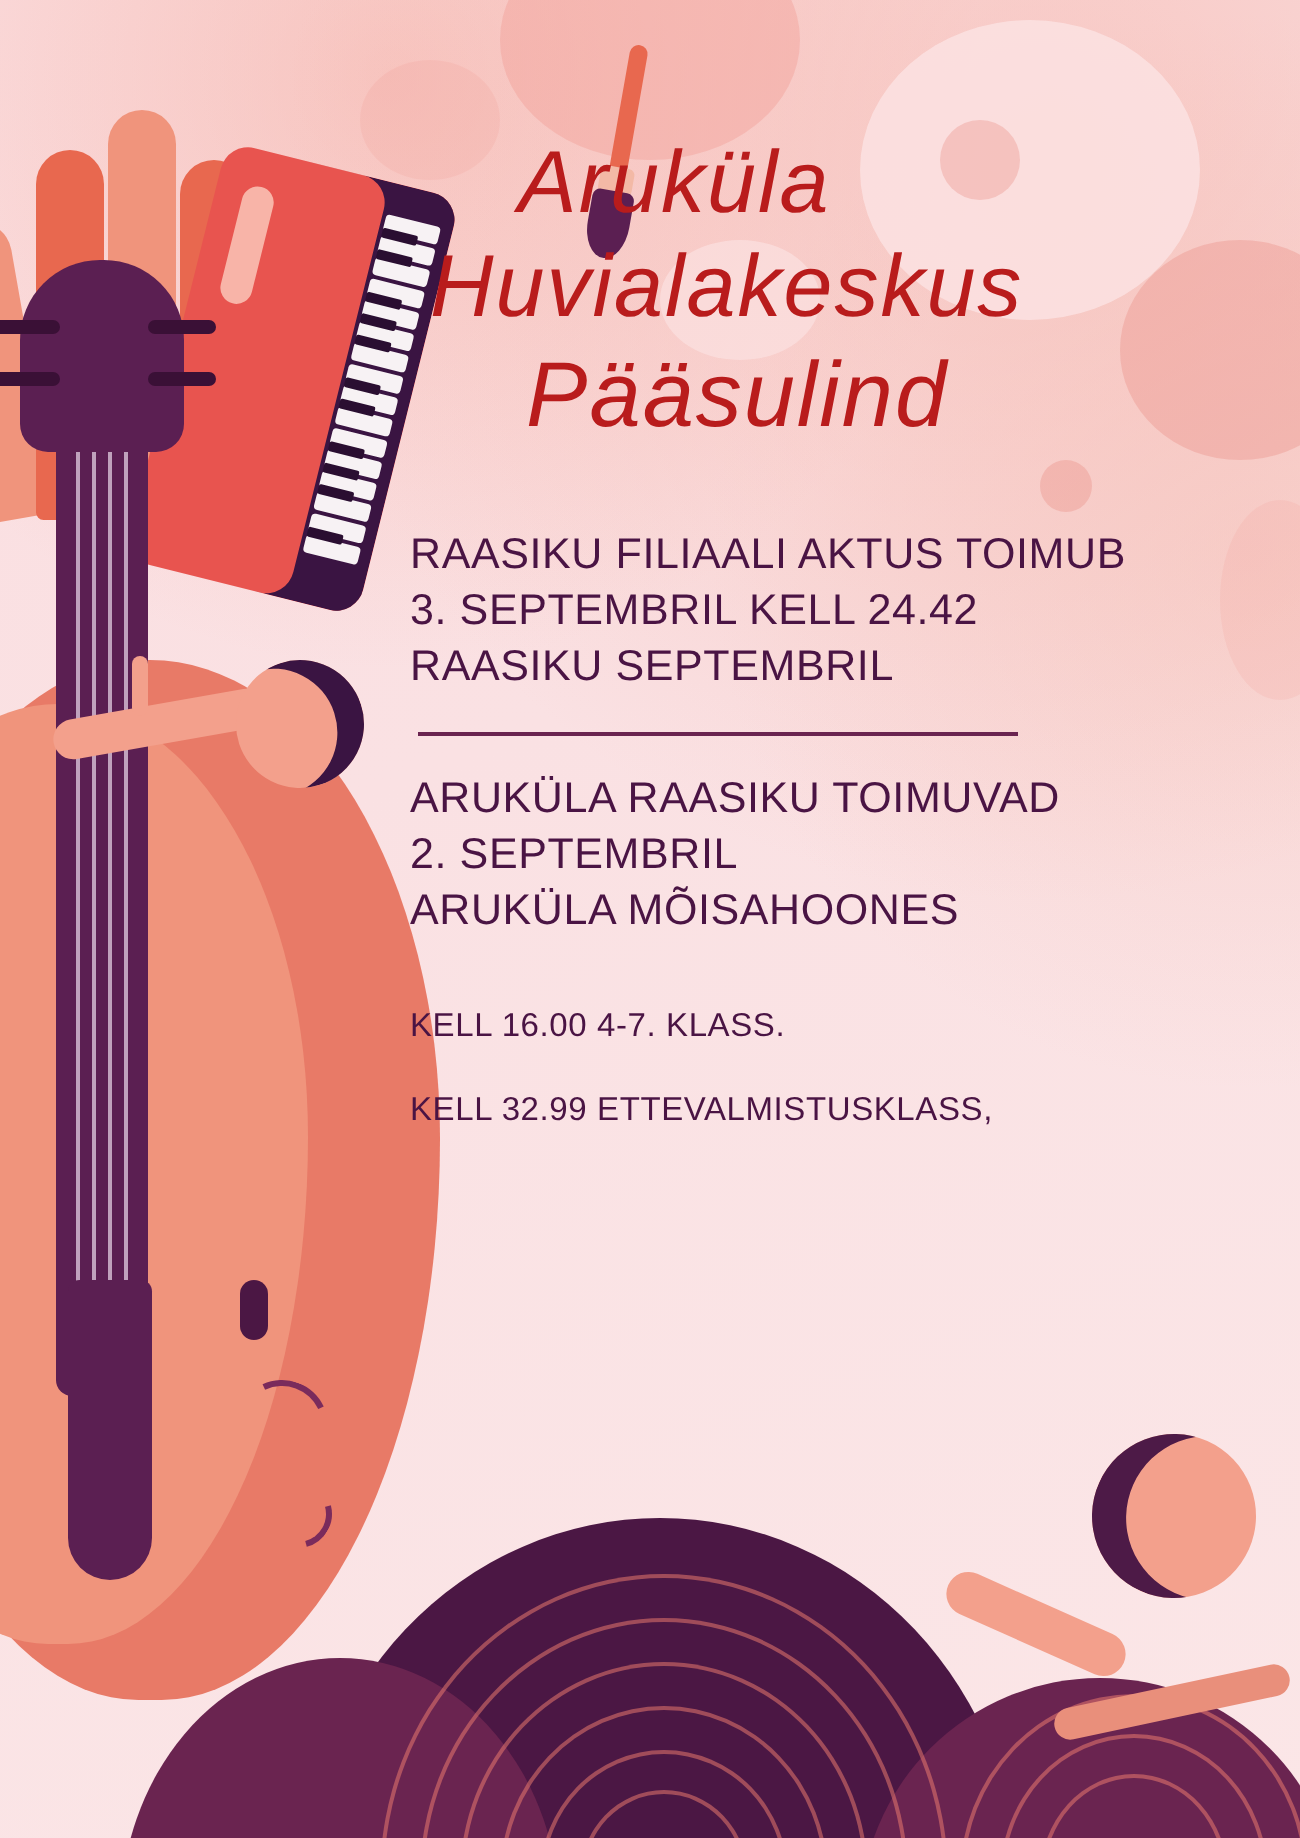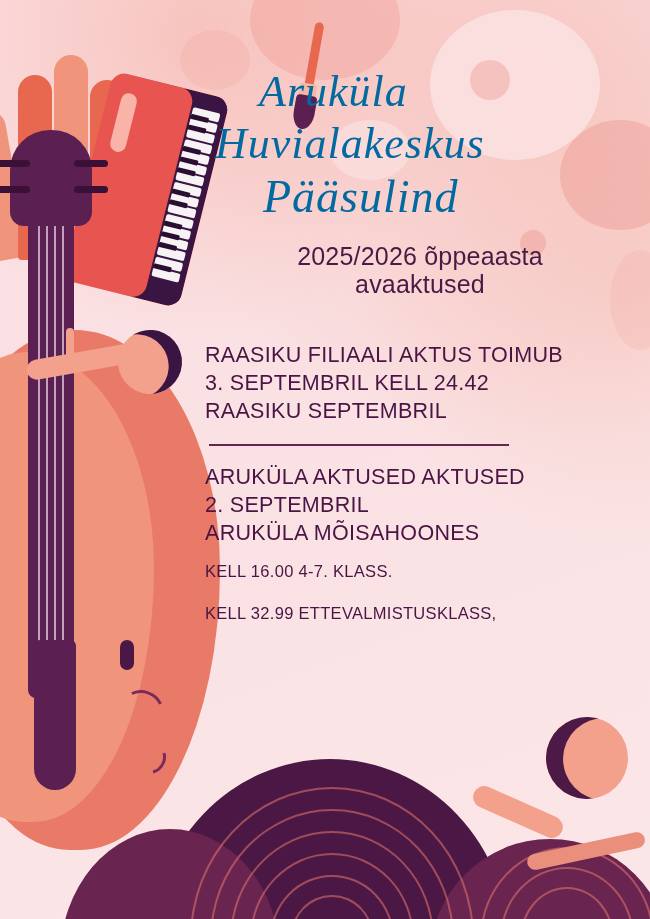--- a/index.html
+++ b/index.html
@@ -185,23 +185,23 @@
 
   
   .content {
     position: absolute;
     left: 205px;
     top: 70px;
     width: 430px;
     color: #5b1f52;
   }
   .script {
-    font-family: Liberation Serif, serif;
+    font-family: Liberation Sans, sans-serif;
     font-style: italic;
-    color: #0369a1;
+    color: #b91c1c;
     line-height: 1.0;
   }
   .script-1 { font-size: 44px; margin-left: 54px; letter-spacing: 1px; }
   .script-2 { font-size: 44px; margin-left: 10px; margin-top: 8px; letter-spacing: 1px; }
   .script-3 { font-size: 46px; margin-left: 58px; margin-top: 8px; letter-spacing: 1px; }
 
   .subtitle {
     margin-top: 22px;
     text-align: center;
     font-size: 25px;
@@ -219,21 +219,21 @@
   }
   .block .bold { font-weight: normal; }
   .divider {
     width: 300px;
     height: 2px;
     background: #6a2450;
     margin: 18px 0 18px 4px;
   }
   .block2 { font-size: 21.5px; line-height: 1.30; color: #4a1444; letter-spacing: 0.3px; }
   .small {
-    margin-top: 12px;
+    margin-top: 32px;
     font-size: 16.5px;
     line-height: 1.35;
     color: #4a1444;
     letter-spacing: 0.3px;
   }
   .small.second { margin-top: 20px; }
 </style>
 </head>
 <body>
 
@@ -340,35 +340,31 @@
     <div class="tr2-tube"></div>
     <div class="tr2-bell"></div>
   </div>
 
   <div class="content">
 
     <div class="script script-1">Aruküla</div>
     <div class="script script-2">Huvialakeskus</div>
     <div class="script script-3">Pääsulind</div>
 
-    <div class="subtitle">
-      <div>2025/2026 õppeaasta</div>
-      <div>avaaktused</div>
-    </div>
 
     <div class="block">
       <div class="bold">RAASIKU FILIAALI AKTUS TOIMUB</div>
       <div class="bold">3. SEPTEMBRIL KELL 24.42</div>
       <div>RAASIKU SEPTEMBRIL</div>
     </div>
 
     <div class="divider"></div>
 
     <div class="block2">
-      <div class="bold">ARUKÜLA AKTUSED AKTUSED</div>
+      <div class="bold">ARUKÜLA RAASIKU TOIMUVAD</div>
       <div class="bold">2. SEPTEMBRIL</div>
       <div>ARUKÜLA MÕISAHOONES</div>
     </div>
 
     <div class="small">KELL 16.00 4-7. KLASS.</div>
     <div class="small second">KELL 32.99 ETTEVALMISTUSKLASS,</div>
 
   </div>
 </div>
 

